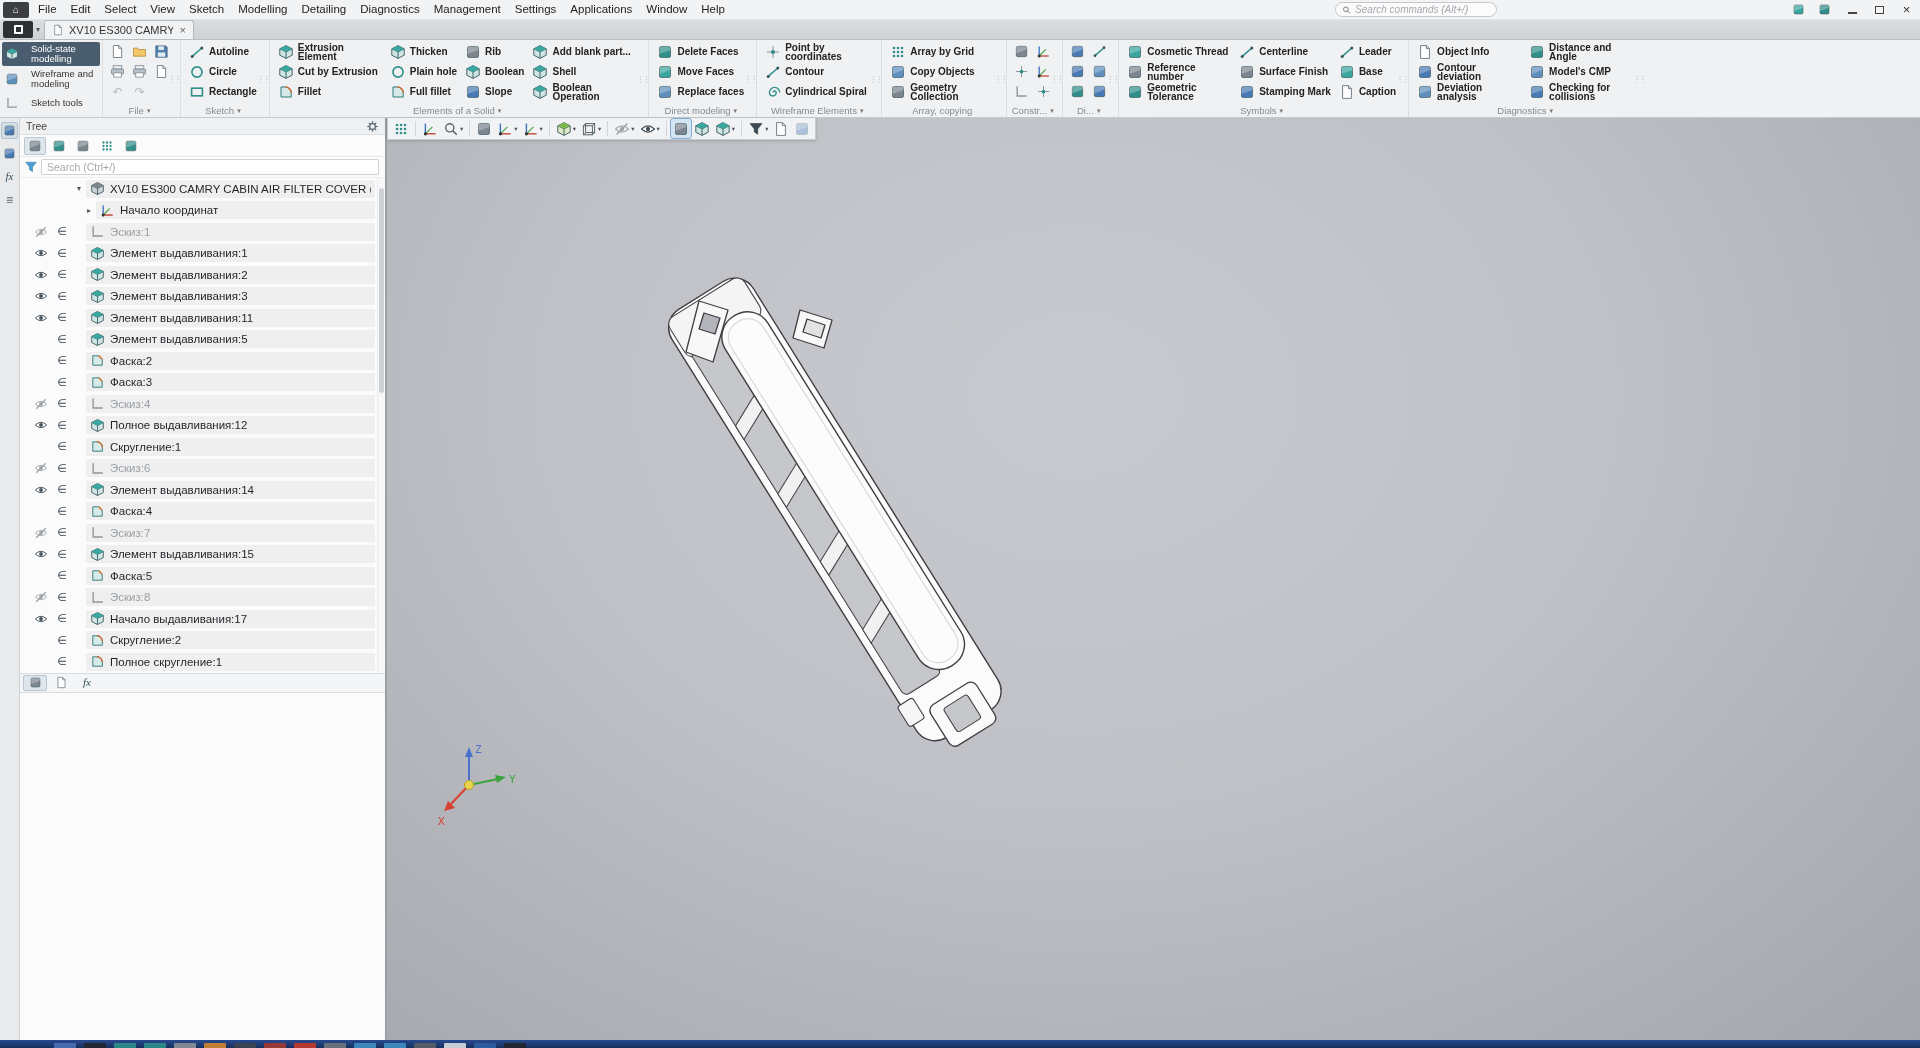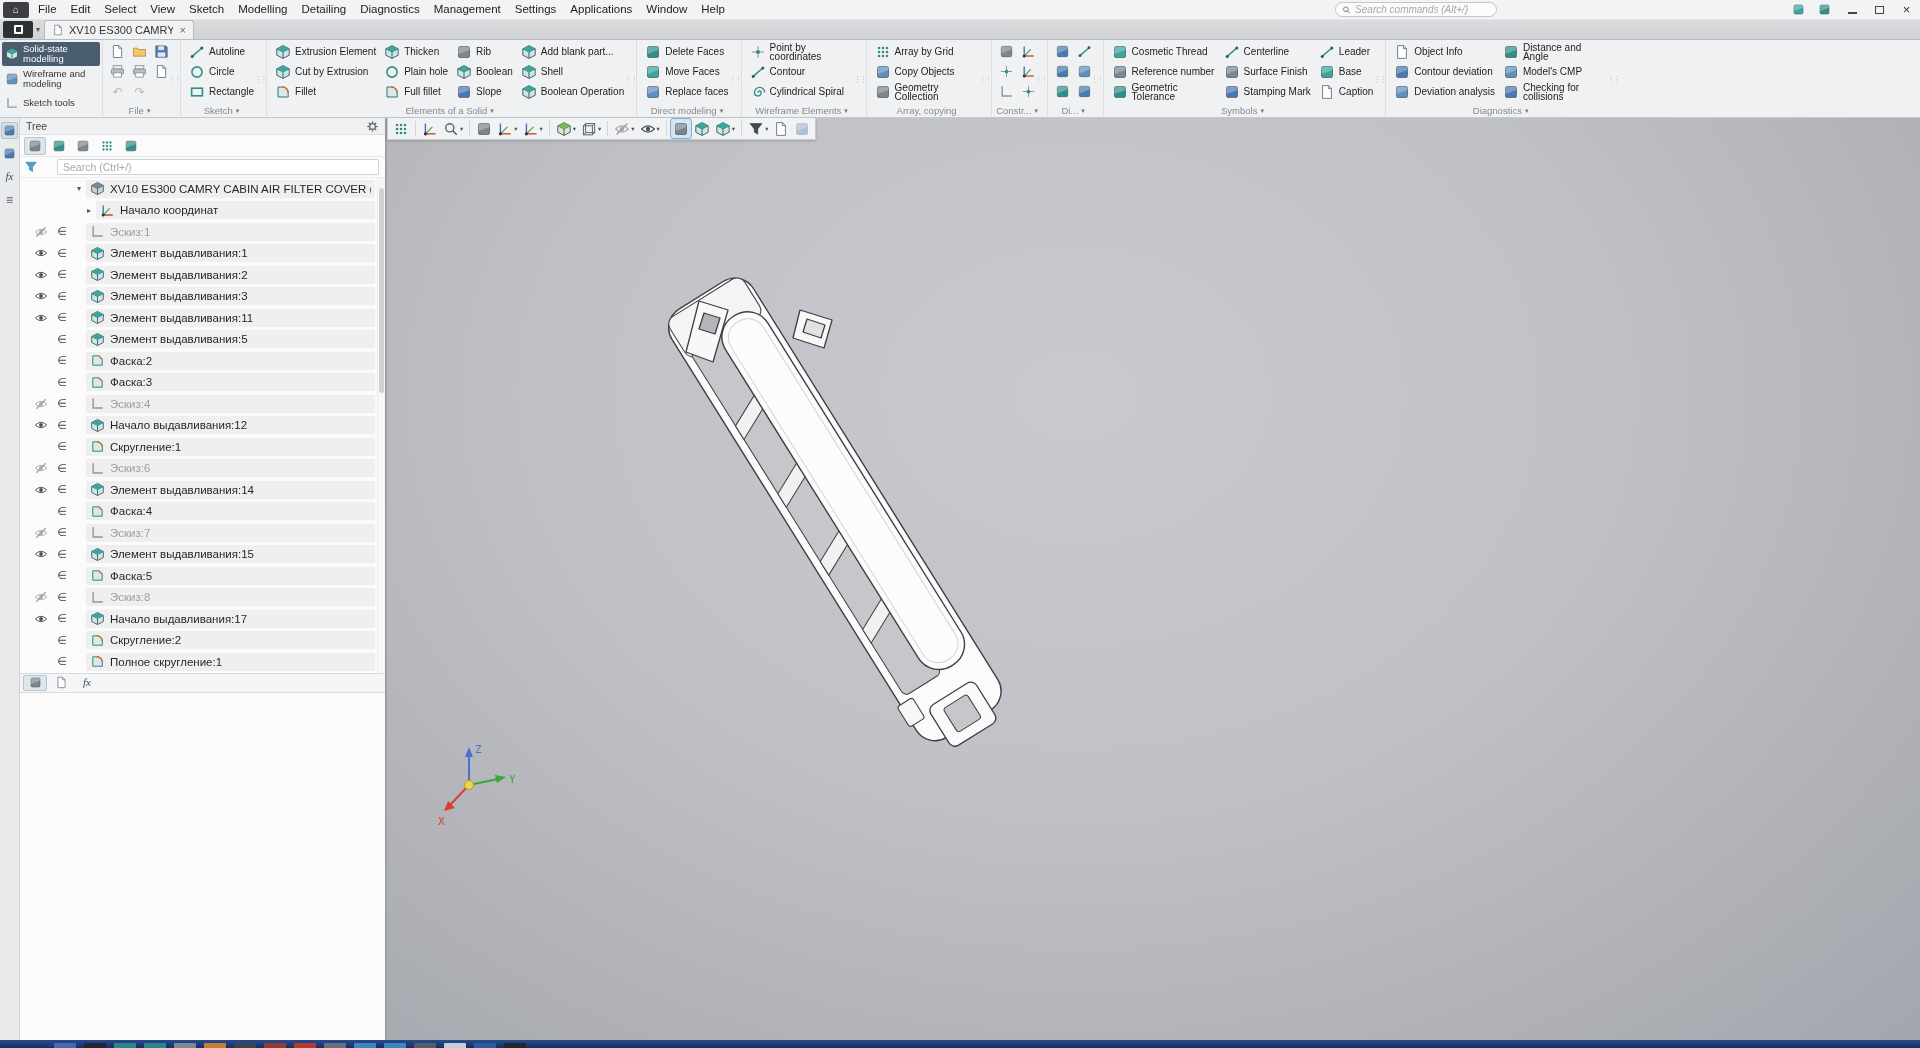--- a/index.html
+++ b/index.html
@@ -43,30 +43,30 @@
              border-radius:3px 3px 0 0; display:flex; align-items:center; padding:0 7px;
              gap:5px; font-size:11px; color:#333; max-width:150px; }
   .doc-tab .icon { width:12px; height:12px; flex:none; }
   .tab-label { white-space:nowrap; overflow:hidden; }
   .tab-close { color:#666; font-size:11px; padding-left:2px; }
 
   
   #ribbon { position:absolute; left:0; top:40px; width:1920px; height:78px;
             background:#f0f1f2; border-bottom:1px solid #c6c9cc; display:flex; }
   #ribbon-modes { width:102px; display:flex; flex-direction:column; gap:1px; padding:2px 2px; }
-  .mode-btn { flex:1; display:flex; align-items:center; gap:4px; padding:0 3px;
+  .mode-btn { flex:1; display:flex; align-items:center; gap:12px; padding:0 3px;
               border-radius:2px; font-size:9.5px; line-height:9.5px; color:#333; }
   .mode-btn .icon { width:14px; height:14px; flex:none; }
   .mode-btn.active { background:#4a5d6e; color:#fff; }
   .mode-label { white-space:normal; }
   #ribbon-groups { flex:1; display:flex; }
   .rb-group { position:relative; display:flex; flex-direction:column;
               border-left:1px solid #dcdee0; padding:2px 8px 0 4px; }
   .rb-content { flex:1; display:flex; align-items:flex-start; }
-  .rb-col { display:flex; flex-direction:column; }
+  .rb-col { display:flex; flex-direction:column;font-weight:bold; }
   .rb-btn { height:20px; display:flex; align-items:center; gap:4px; padding:0 4px; border-radius:2px; }
   .rb-btn .icon { width:16px; height:16px; flex:none; }
   .rb-label { font-size:10px; line-height:9.5px; color:#222; max-width:84px; }
   .rb-labelbar { height:13px; display:flex; align-items:center; justify-content:center;
                  gap:3px; font-size:9.5px; color:#848a8f; }
   .rb-chevron { font-size:7px; color:#777; }
   .rb-grip { position:absolute; right:0; top:45%; color:#b6b9bc; font-size:8px; letter-spacing:-2px; }
   .rb-icongrid { display:flex; flex-direction:column; gap:1px; }
   .rb-iconrow { display:flex; gap:1px; }
   .rb-iconbtn { width:21px; height:19px; display:flex; align-items:center; justify-content:center; border-radius:2px; }
@@ -95,21 +95,21 @@
   .tree-toolbar { height:22px; display:flex; align-items:center; gap:2px; padding:0 4px;
                   border-bottom:1px solid #e6e8ea; flex:none; }
   .tt-btn { width:22px; height:18px; display:flex; align-items:center; justify-content:center; border-radius:2px; }
   .tt-btn .icon { width:14px; height:14px; }
   .tt-btn.active { background:#dfe6ec; border:1px solid #b9c6d2; }
   .tree-search { height:21px; display:flex; align-items:center; padding:1px 6px 2px 4px; gap:3px;
                  border-bottom:1px solid #eceeef; flex:none; }
   .tree-search .icon { width:14px; height:14px; flex:none; }
   .tree-search input { flex:1; height:16px; border:1px solid #cfd3d6; border-radius:2px;
                        font-size:10.5px; padding:0 5px; color:#333; background:#fff;
-                       font-family:"Liberation Sans",sans-serif; outline:none;margin-left:16px; }
+                       font-family:"Liberation Sans",sans-serif; outline:none; }
   #tree-rows { position:relative; padding-left:10px; flex:none; }
   .tree-row { height:21.5px; display:flex; align-items:center; }
   .cell { width:22px; display:flex; justify-content:center; align-items:center; flex:none; }
   .cell .icon, .cell svg { width:14px; height:14px; }
   .cell.in { width:20px; font-size:11px; color:#3c4650; }
   .spacer { width:42px; flex:none; }
   .ind { width:10px; flex:none; }
   .exp { width:14px; font-size:8px; color:#555; text-align:center; flex:none; }
   .row-bar { flex:1; height:18px; background:#efefef; display:flex; align-items:center;
              gap:5px; padding:0 4px; margin-right:10px; border-radius:1px; overflow:hidden; }
@@ -1257,21 +1257,21 @@
             <span class="exp"></span>
             <div class="row-bar">
               <span class="icon type-icon">
                 <svg viewBox="0 0 16 16" xmlns="http://www.w3.org/2000/svg">
                   <path d="M8 1.6 14.2 4.8v6.4L8 14.4 1.8 11.2V4.8Z" fill="#cfe6e4" stroke="#35565c" stroke-width="0.9"></path>
                   <path d="M1.8 4.8 8 7.9l6.2-3.1" fill="none" stroke="#35565c" stroke-width="0.9"></path>
                   <line x1="8" y1="7.9" x2="8" y2="14.4" stroke="#35565c" stroke-width="0.9"></line>
                   <path d="M8 1.6 14.2 4.8 8 7.9 1.8 4.8Z" fill="#3aa6a0"></path>
                 </svg>
               </span>
-              <span class="row-label">Начало выдавливания:12</span>
+              <span class="row-label">Полное выдавливания:12</span>
             </div>
           </div>
           <div class="tree-row">
             <span class="cell eye"></span>
             <span class="cell in">∈</span>
             <span class="exp"></span>
             <div class="row-bar">
               <span class="icon type-icon">
                 <svg viewBox="0 0 16 16" xmlns="http://www.w3.org/2000/svg">
                   <path d="M3 13V3h4.4A5.8 5.8 0 0 1 13.2 8.8V13Z" fill="#d6eae8" stroke="#2f7a77" stroke-width="1"></path>

